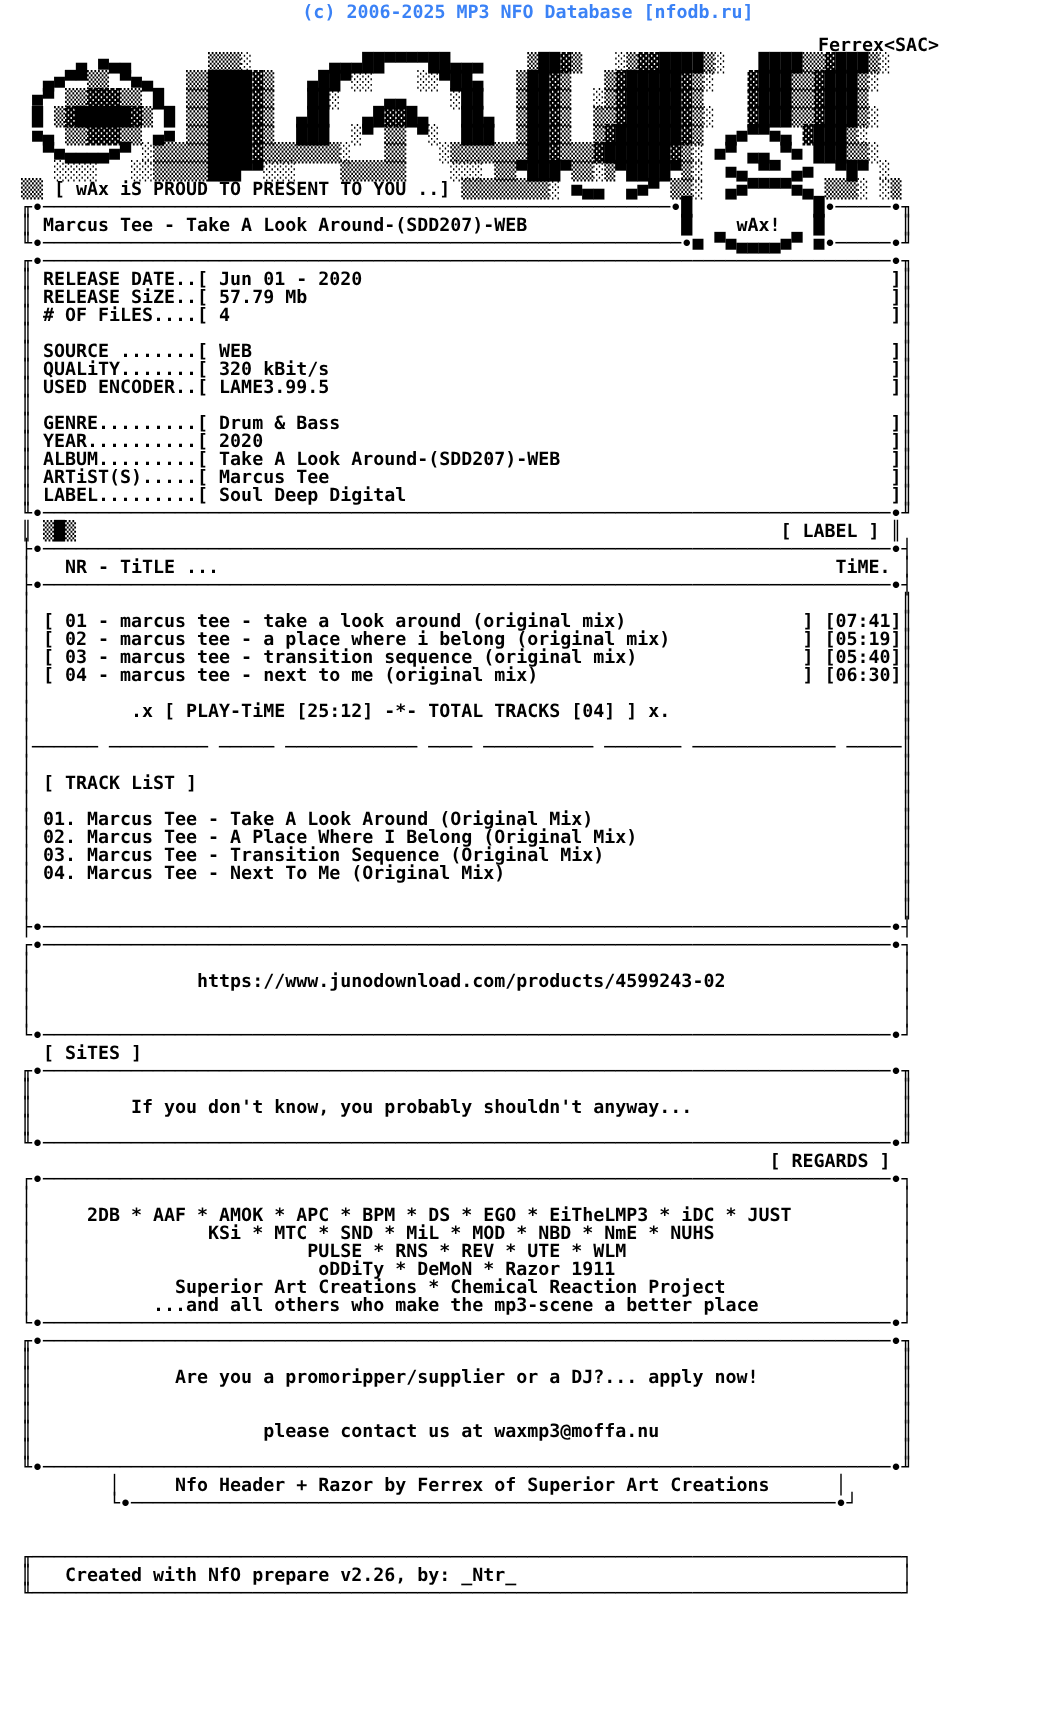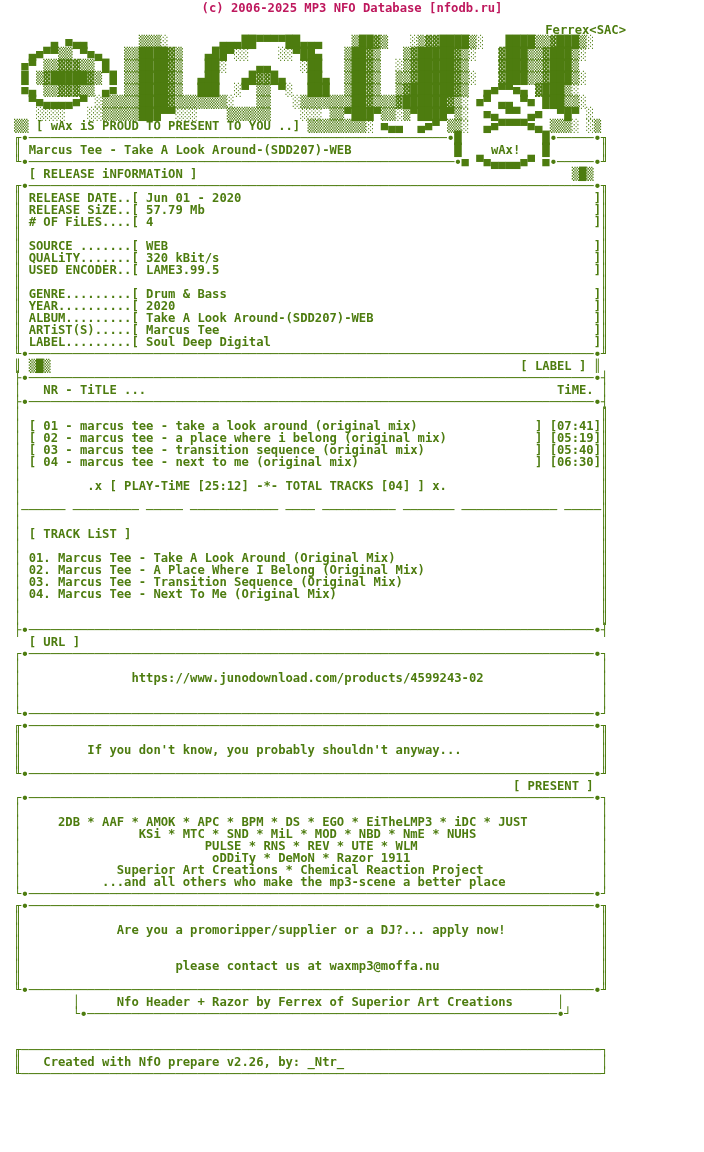--- a/index.html
+++ b/index.html
@@ -1,19 +1,19 @@
 <!DOCTYPE html>
 <html><head>
 <meta charset="utf-8">
 <style>
   html,body{margin:0;padding:0}
   body{width:704px;height:1152px;background:#ffffff;overflow:hidden;position:relative}
   .mono{font-family:"DejaVu Sans Mono",monospace;font-weight:bold;font-size:12.2px;line-height:12px;
-        color:#4d7c0f;white-space:pre;letter-spacing:0}
-  #copyright{position:absolute;top:2px;left:0;width:704px;text-align:center;color:#be185d}
+        color:#000000;white-space:pre;letter-spacing:0}
+  #copyright{position:absolute;top:2px;left:0;width:704px;text-align:center;color:#3b82f6}
   #credit{position:absolute;top:24px;left:14px;width:612px;text-align:right}
   #col{position:absolute;left:14px;top:36px}
   #col pre{margin:0;padding:0}
   pre.footer-box{margin-top:24px !important}
 </style>
 </head>
 <body>
 
 <div id="copyright" class="mono">(c) 2006-2025 MP3 NFO Database [nfodb.ru]</div>
 <div id="credit" class="mono">Ferrex&lt;SAC&gt;</div>
@@ -23,21 +23,20 @@
   ▄■▀▀▒▒ ▀■▄   ▒▒████▓▒   ▄██▀░░    ░░▀██▄   ▒██▓▒   ▒▓█████▓▒░   ▓███▒▒▓███▒░
  ■▀ ▒▒▓▓▓▒▒ █  ▒▒████▓▒   ██░    ▄▄    ░██   ▒██▓▒  ░▒▓█████▓▒    ▓███▒▒▓███▒ 
  █ ▒▓█████▓▒ █ ▒▒████▓▒  ▄██   ▄█▓▓█▄   ██▄  ▒██▓▒  ▒▒▓█████▓▒░   ▓███▒▒▓███▒░
  ■▄ ▒▒▓▓▓▒▒ ▄■ ▒▒████▓▒  ███  ░▀ ▒▒ ▀░  ███  ▒██▓▒  ▒▓██████▓▒  ▄■▀▀■▄ ▓███▒░ 
   ▀■▄▄▄▄■▀ ░▒▒▒▒▒████▓▒▒▒▒▒▒▒░   ▒▒   ░▒▒▒▒▒▒▒██▓▒▒▒▓██████▓▒░ ■▀ ▄▄ ▀■ ███▒▒░
    ░░░░   ░░▒▒▒▒▒███▀▀░░░    ▒▒▒▒▒▒    ░░░ ▒▒▀███▀▒▒░▒▀████▀▒░  ■▄ ▀▀ ▄■  ▀█▀ ░
 ▒▒ [ wAx iS PROUD TO PRESENT TO YOU ..] ▒▒▒▒▒▒▒▒░ ■▄▄  ▄■▀ ▒▒░  ▄■▀▀▀▀■▄ ▒▒▒░ ░▒</pre>
   <pre class="mono">╓∙─────────────────────────────────────────────────────────∙█           █∙─────∙╖
 ║ Marcus Tee - Take A Look Around-(SDD207)-WEB              █    wAx!   █       ║
 ╙∙──────────────────────────────────────────────────────────∙■ ▀■▄▄▄▄■▀ ■∙─────∙╜</pre>
-  <pre class="mono">  [ RELEASE iNFORMATiON ]                                                   ▒█▒  </pre>
   <pre class="mono">╓∙─────────────────────────────────────────────────────────────────────────────∙╖
 ║ RELEASE DATE..[ Jun 01 - 2020                                                ]║
 ║ RELEASE SiZE..[ 57.79 Mb                                                     ]║
 ║ # OF FiLES....[ 4                                                            ]║
 ║                                                                               ║
 ║ SOURCE .......[ WEB                                                          ]║
 ║ QUALiTY.......[ 320 kBit/s                                                   ]║
 ║ USED ENCODER..[ LAME3.99.5                                                   ]║
 ║                                                                               ║
 ║ GENRE.........[ Drum &amp; Bass                                                  ]║
@@ -62,33 +61,33 @@
 │                                                                               ║
 │ [ TRACK LiST ]                                                                ║
 │                                                                               ║
 │ 01. Marcus Tee - Take A Look Around (Original Mix)                            ║
 │ 02. Marcus Tee - A Place Where I Belong (Original Mix)                        ║
 │ 03. Marcus Tee - Transition Sequence (Original Mix)                           ║
 │ 04. Marcus Tee - Next To Me (Original Mix)                                    ║
 │                                                                               ║
 │                                                                               ║
 ├∙─────────────────────────────────────────────────────────────────────────────∙┤</pre>
-  <pre class="mono">  [ URL ]</pre>
   <pre class="mono">┌∙─────────────────────────────────────────────────────────────────────────────∙┐
 │                                                                               │
 │               https://www.junodownload.com/products/4599243-02                │
 │                                                                               │
 │                                                                               │
 └∙─────────────────────────────────────────────────────────────────────────────∙┘</pre>
+  <pre class="mono">  [ SiTES ]</pre>
   <pre class="mono">╓∙─────────────────────────────────────────────────────────────────────────────∙╖
 ║                                                                               ║
 ║         If you don't know, you probably shouldn't anyway...                   ║
 ║                                                                               ║
 ╙∙─────────────────────────────────────────────────────────────────────────────∙╜</pre>
-  <pre class="mono">                                                                    [ PRESENT ]  </pre>
+  <pre class="mono">                                                                    [ REGARDS ]  </pre>
   <pre class="mono">┌∙─────────────────────────────────────────────────────────────────────────────∙┐
 │                                                                               │
 │     2DB * AAF * AMOK * APC * BPM * DS * EGO * EiTheLMP3 * iDC * JUST          │
 │                KSi * MTC * SND * MiL * MOD * NBD * NmE * NUHS                 │
 │                         PULSE * RNS * REV * UTE * WLM                         │
 │                          oDDiTy * DeMoN * Razor 1911                          │
 │             Superior Art Creations * Chemical Reaction Project                │
 │           ...and all others who make the mp3-scene a better place             │
 └∙─────────────────────────────────────────────────────────────────────────────∙┘</pre>
   <pre class="mono">╓∙─────────────────────────────────────────────────────────────────────────────∙╖

